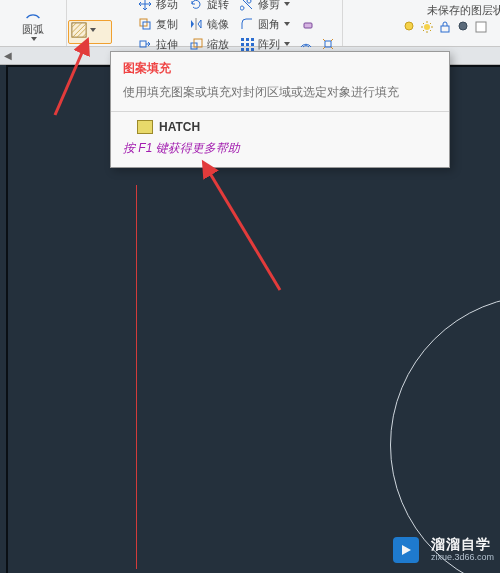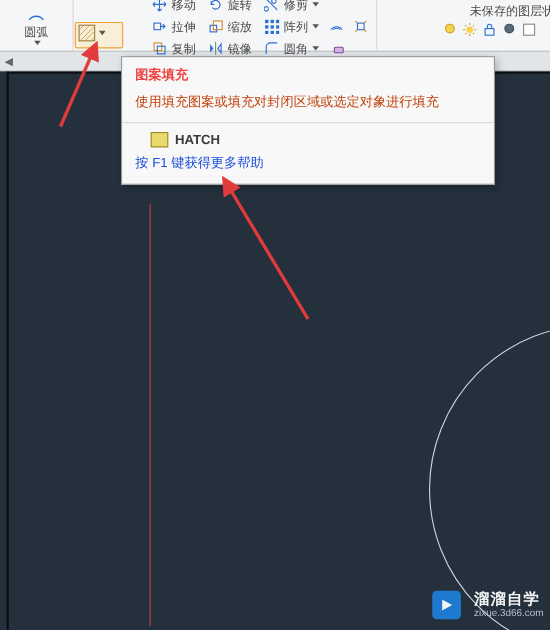--- a/index.html
+++ b/index.html
@@ -124,40 +124,41 @@
     font-size: 12px;
     color: #3a3a3a;
   }
   .tooltip .tt-head {
     padding: 8px 12px 2px;
     font-weight: bold;
     color: #ef4444;
   }
   .tooltip .tt-desc {
     padding: 4px 12px 10px;
-    color: #c2410c;
+    color: #737373;
     line-height: 1.5;
   }
   .tooltip .tt-sep {
     height: 1px; background: #d6d6d6;
     margin: 0;
   }
   .tooltip .tt-cmd {
     padding: 8px 26px 2px;
     display:flex; align-items:center; gap:6px;
     font-weight: bold;
   }
   .tooltip .tt-cmd .cmd-ico {
     width:16px; height:14px;
     background:#e8d96a;
     border:1px solid #9c8a2a;
   }
   .tooltip .tt-help {
     padding: 4px 12px 10px;
-    color: #1d4ed8;
+    color: #a21caf;
+    font-style: italic;
   }
 
   
   .arrow-svg {
     position:absolute; top:0; left:0;
     width: 500px; height: 573px;
     pointer-events:none;
   }
 
   
@@ -249,20 +250,57 @@
             </svg>
           </span>
         <span>修剪</span>
         <span class="drop-triangle"></span>
       </div>
     </div>
     <div class="ribbon-row">
       <div class="ribbon-small-btn">
         <span class="ico">
             <svg width="14" height="14">
+              <rect x="2" y="2" width="7" height="7" fill="none" stroke="#d08a2a"></rect>
+              <rect x="5" y="5" width="7" height="7" fill="none" stroke="#2b6dd0"></rect>
+            </svg>
+          </span>
+        <span>复制</span>
+      </div>
+      <div class="ribbon-small-btn">
+        <span class="ico">
+            <svg width="14" height="14">
+              <path d="M7 1v12" stroke="#888"></path>
+              <path d="M2 3l3 4-3 4z" fill="#2b6dd0"></path>
+              <path d="M12 3l-3 4 3 4z" fill="none" stroke="#2b6dd0"></path>
+            </svg>
+          </span>
+        <span>镜像</span>
+      </div>
+      <div class="ribbon-small-btn">
+        <span class="ico">
+            <svg width="14" height="14">
+              <path d="M2 12V6a4 4 0 0 1 4-4h6" stroke="#2b6dd0" fill="none"></path>
+            </svg>
+          </span>
+        <span>圆角</span>
+        <span class="drop-triangle"></span>
+      </div>
+      <div class="ribbon-small-btn" style="padding-right:0">
+        <span class="ico">
+            <svg width="14" height="14">
+              <rect x="3" y="6" width="8" height="5" rx="1" fill="#d6b4e2" stroke="#7a4a9a"></rect>
+            </svg>
+          </span>
+      </div>
+    </div>
+    <div class="ribbon-row">
+      <div class="ribbon-small-btn">
+        <span class="ico">
+            <svg width="14" height="14">
               <rect x="2" y="4" width="6" height="6" stroke="#2b6dd0" fill="none"></rect>
               <path d="M8 7h4M10 5l2 2-2 2" stroke="#2b6dd0" fill="none"></path>
             </svg>
           </span>
         <span>拉伸</span>
       </div>
       <div class="ribbon-small-btn">
         <span class="ico">
             <svg width="14" height="14">
               <rect x="2" y="6" width="6" height="6" stroke="#2b6dd0" fill="none"></rect>
@@ -293,57 +331,20 @@
             <svg width="14" height="14">
               <path d="M2 10a6 6 0 0 1 10 0M4 10a4 4 0 0 1 6 0" stroke="#2b6dd0" fill="none"></path>
             </svg>
           </span>
       </div>
       <div class="ribbon-small-btn" style="padding:2px">
         <span class="ico">
             <svg width="14" height="14">
               <rect x="4" y="4" width="6" height="6" stroke="#2b6dd0" fill="none"></rect>
               <path d="M2 2l2 2M12 2l-2 2M2 12l2-2M12 12l-2-2" stroke="#d08a2a"></path>
-            </svg>
-          </span>
-      </div>
-    </div>
-    <div class="ribbon-row">
-      <div class="ribbon-small-btn">
-        <span class="ico">
-            <svg width="14" height="14">
-              <rect x="2" y="2" width="7" height="7" fill="none" stroke="#d08a2a"></rect>
-              <rect x="5" y="5" width="7" height="7" fill="none" stroke="#2b6dd0"></rect>
-            </svg>
-          </span>
-        <span>复制</span>
-      </div>
-      <div class="ribbon-small-btn">
-        <span class="ico">
-            <svg width="14" height="14">
-              <path d="M7 1v12" stroke="#888"></path>
-              <path d="M2 3l3 4-3 4z" fill="#2b6dd0"></path>
-              <path d="M12 3l-3 4 3 4z" fill="none" stroke="#2b6dd0"></path>
-            </svg>
-          </span>
-        <span>镜像</span>
-      </div>
-      <div class="ribbon-small-btn">
-        <span class="ico">
-            <svg width="14" height="14">
-              <path d="M2 12V6a4 4 0 0 1 4-4h6" stroke="#2b6dd0" fill="none"></path>
-            </svg>
-          </span>
-        <span>圆角</span>
-        <span class="drop-triangle"></span>
-      </div>
-      <div class="ribbon-small-btn" style="padding-right:0">
-        <span class="ico">
-            <svg width="14" height="14">
-              <rect x="3" y="6" width="8" height="5" rx="1" fill="#d6b4e2" stroke="#7a4a9a"></rect>
             </svg>
           </span>
       </div>
     </div>
   </div>
 
   <div class="layer-text">未保存的图层状</div>
   <div class="layer-strip">
     <span class="bulb"><svg width="14" height="14">
           <circle cx="7" cy="6" r="4" fill="#f5d24a" stroke="#c8a020"></circle>

